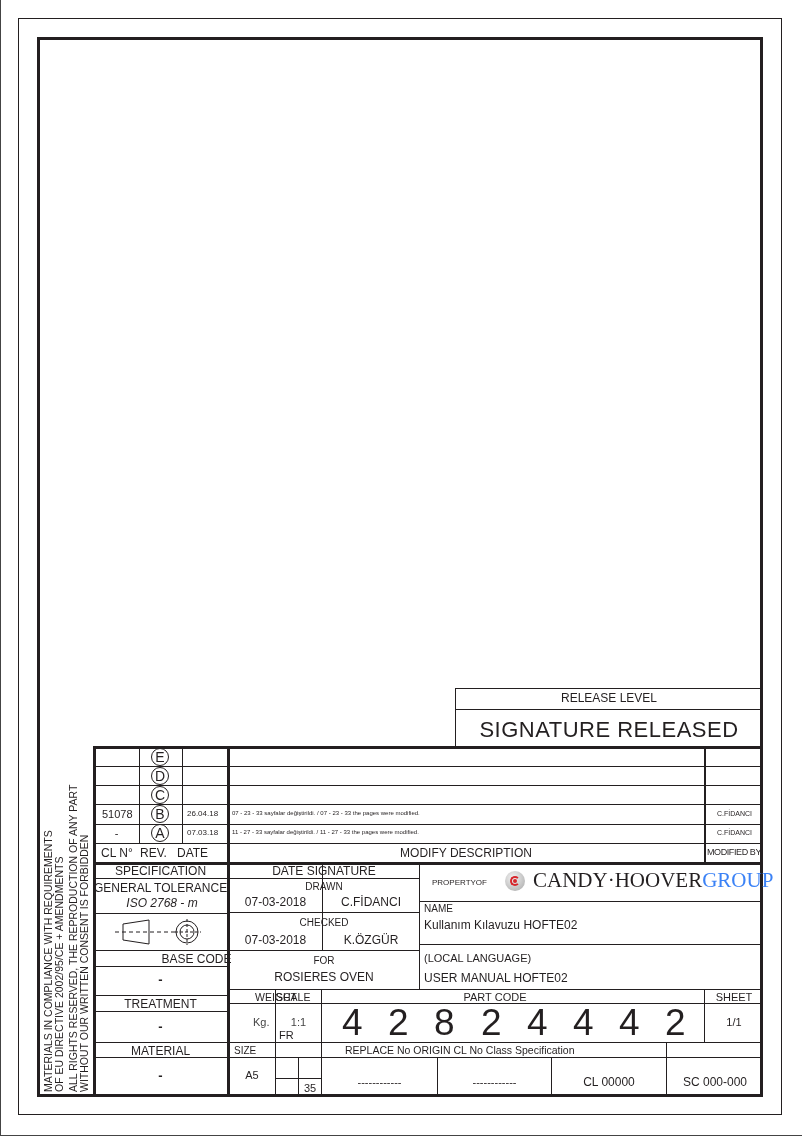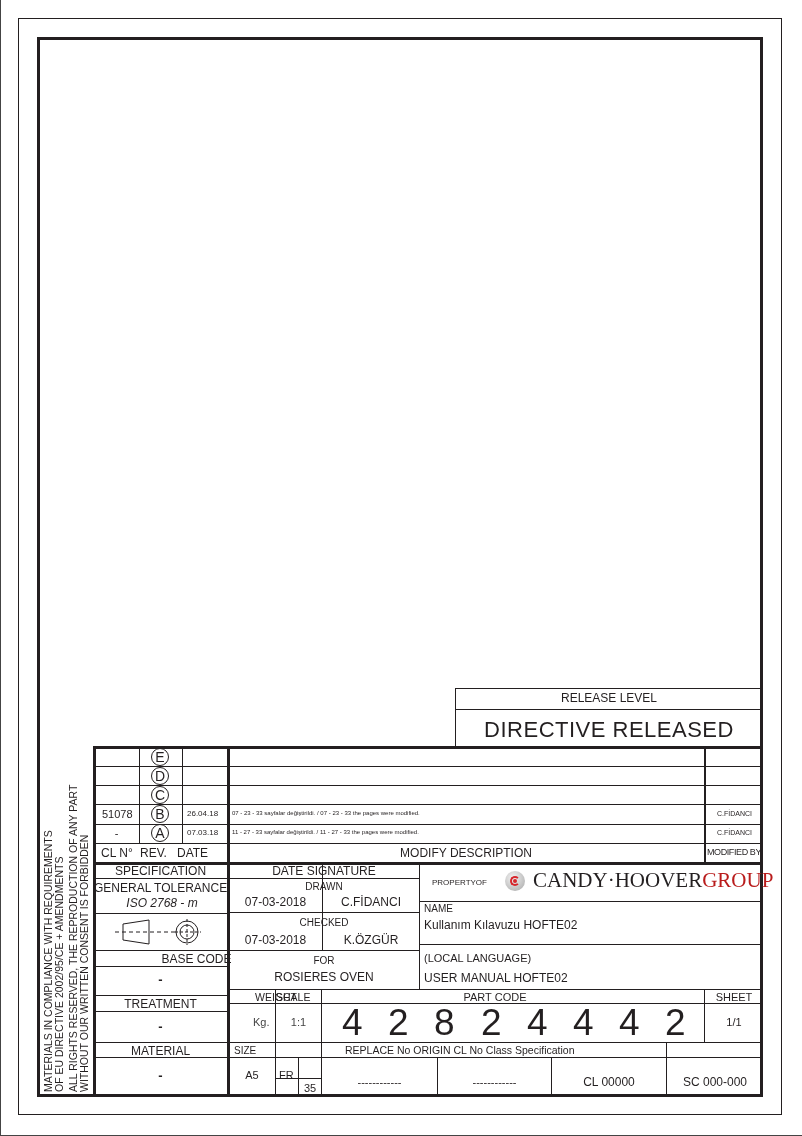--- a/index.html
+++ b/index.html
@@ -30,21 +30,21 @@
 
 <div class="abs page-edge"></div>
 <div class="abs outer-frame"></div>
 <div class="abs inner-frame"></div>
 
 <div>
   <div class="hl" style="left:455px; top:688px; width:308px;"></div>
   <div class="vl" style="left:455px; top:688px; height:60px;"></div>
   <div class="hl" style="left:455px; top:709px; width:308px;"></div>
   <div class="txt c" style="left:455px; top:692px; width:308px; font-size:12px;">RELEASE LEVEL</div>
-  <div class="txt c" style="left:455px; top:719px; width:308px; font-size:22px; letter-spacing:0.5px;">DIRECTIVE RELEASED</div>
+  <div class="txt c" style="left:455px; top:719px; width:308px; font-size:22px; letter-spacing:0.5px;">SIGNATURE RELEASED</div>
 </div>
 
 <div class="hl t" style="left:93px; top:746px; width:670px;"></div>
 <div class="vl t" style="left:93px; top:746px; height:351px;"></div>
 
 <div>
   <div class="hl" style="left:94px; top:766px; width:669px;"></div>
   <div class="hl" style="left:94px; top:785px; width:669px;"></div>
   <div class="hl" style="left:94px; top:804px; width:669px;"></div>
   <div class="hl" style="left:94px; top:824px; width:669px;"></div>
@@ -148,21 +148,21 @@
   <div class="txt c" style="left:229px; top:971px; width:190px; font-size:12px;">ROSIERES OVEN</div>
 </div>
 
 <div>
   <div class="hl" style="left:420px; top:901px; width:343px;"></div>
   <div class="hl" style="left:420px; top:944px; width:343px;"></div>
 
   <div class="txt" style="left:432px; top:879px; font-size:8px;">PROPERTYOF</div>
   <div class="logo-c" style="left:505px; top:871px;"></div>
   <div class="txt" style="left:533px; top:870px; font-family:'Liberation Serif', serif; font-size:21px;">
-    <span style="color:#231f20;">CANDY·HOOVER</span><span style="color:#b91c1c;">GROUP</span>
+    <span style="color:#231f20;">CANDY·HOOVER</span><span style="color:#3b82f6;">GROUP</span>
   </div>
 
   <div class="txt" style="left:424px; top:904px; font-size:10px;">NAME</div>
   <div class="txt" style="left:424px; top:919px; font-size:12px;">Kullanım Kılavuzu HOFTE02</div>
   <div class="txt" style="left:424px; top:953px; font-size:11px;">(LOCAL LANGUAGE)</div>
   <div class="txt" style="left:424px; top:972px; font-size:12px;">USER MANUAL HOFTE02</div>
 </div>
 
 <div>
   <div class="hl" style="left:229px; top:989px; width:534px;"></div>
@@ -195,21 +195,21 @@
     <div class="txt" style="left:573px; top:1004px; font-size:37px;">4</div>
     <div class="txt" style="left:619px; top:1004px; font-size:37px;">4</div>
     <div class="txt" style="left:665px; top:1004px; font-size:37px;">2</div>
   </div>
 
   <div class="txt c" style="left:705px; top:992px; width:58px; font-size:11px;">SHEET</div>
   <div class="txt c" style="left:705px; top:1017px; width:58px; font-size:11px;">1/1</div>
 
   <div class="txt" style="left:234px; top:1046px; font-size:10px;">SIZE</div>
   <div class="txt c" style="left:229px; top:1070px; width:46px; font-size:11px;">A5</div>
-  <div class="txt" style="left:279px; top:1070px; font-size:11px;">FR</div>
+  <div class="txt" style="left:279px; top:1030px; font-size:11px;">FR</div>
   <div class="txt c" style="left:299px; top:1083px; width:22px; font-size:11px;">35</div>
 
   <div class="txt" style="left:345px; top:1045px; font-size:10.5px;">REPLACE No ORIGIN CL No Class Specification</div>
   <div class="txt c" style="left:322px; top:1077px; width:115px; font-size:11px;">------------</div>
   <div class="txt c" style="left:438px; top:1077px; width:113px; font-size:11px;">------------</div>
   <div class="txt c" style="left:552px; top:1076px; width:114px; font-size:12px;">CL 00000</div>
   <div class="txt c" style="left:667px; top:1076px; width:96px; font-size:12px;">SC 000-000</div>
 </div>
 
 </body></html>

